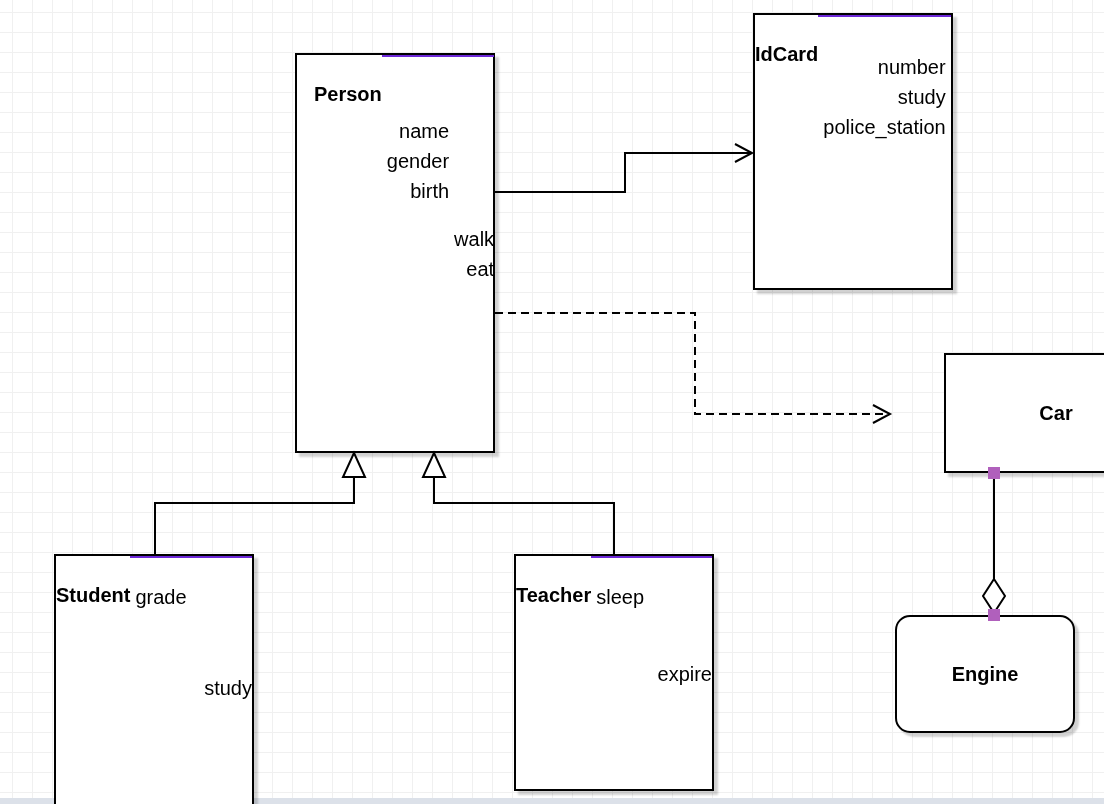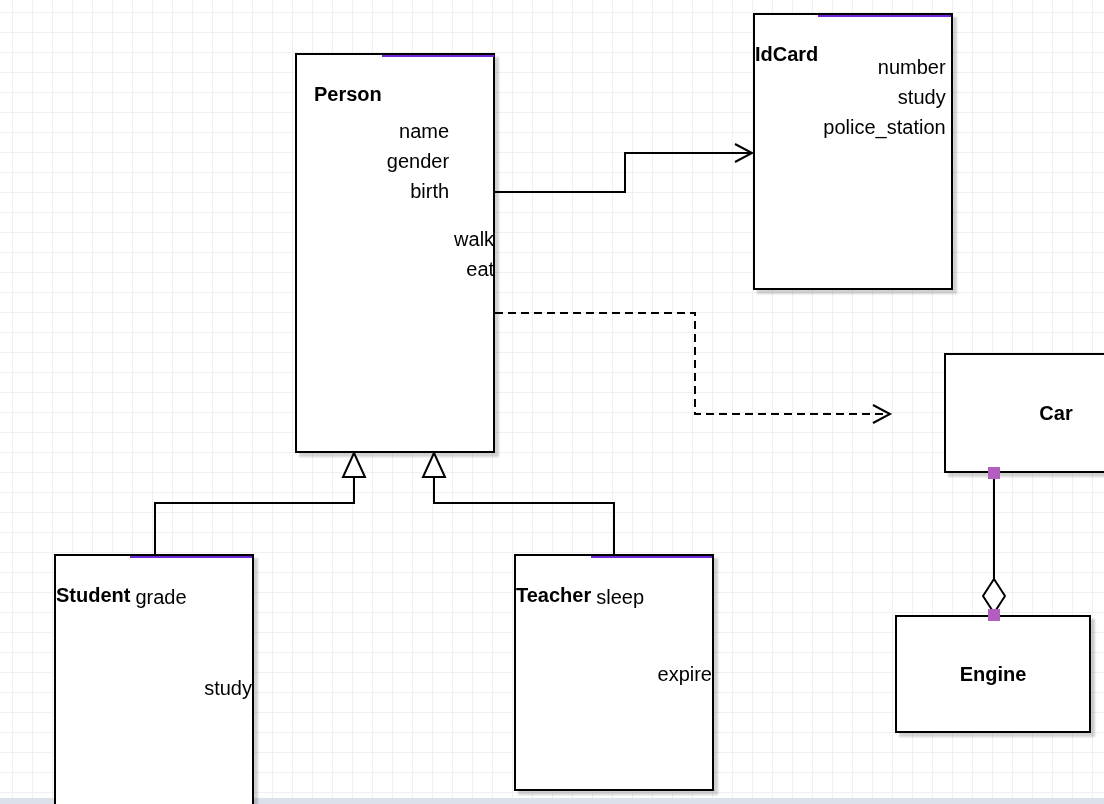--- a/index.html
+++ b/index.html
@@ -112,21 +112,21 @@
       <div class="row">study</div>
       <div class="row">police_station</div>
     </div>
     <div class="cls-sec grow"></div>
   </div>
 
   <div class="uml-class" style="left:944px; top:353px; width:224px; height:120px;">
     <div class="cls-title grow">Car</div>
   </div>
 
-  <div class="uml-class" style="left:895px; top:615px; width:196px; height:118px;">
+  <div class="uml-class" style="left:895px; top:615px; width:180px; height:118px;border-radius:15px;">
     <div class="cls-title grow">Engine</div>
   </div>
 
   <div class="uml-class" style="left:54px; top:554px; width:200px; height:265px;">
     <div class="cls-title" style="height:78px">Student</div>
     <div class="cls-sec" style="height:80px">
       <div class="row">grade</div>
     </div>
     <div class="cls-sec grow">
       <div class="row">study</div>

